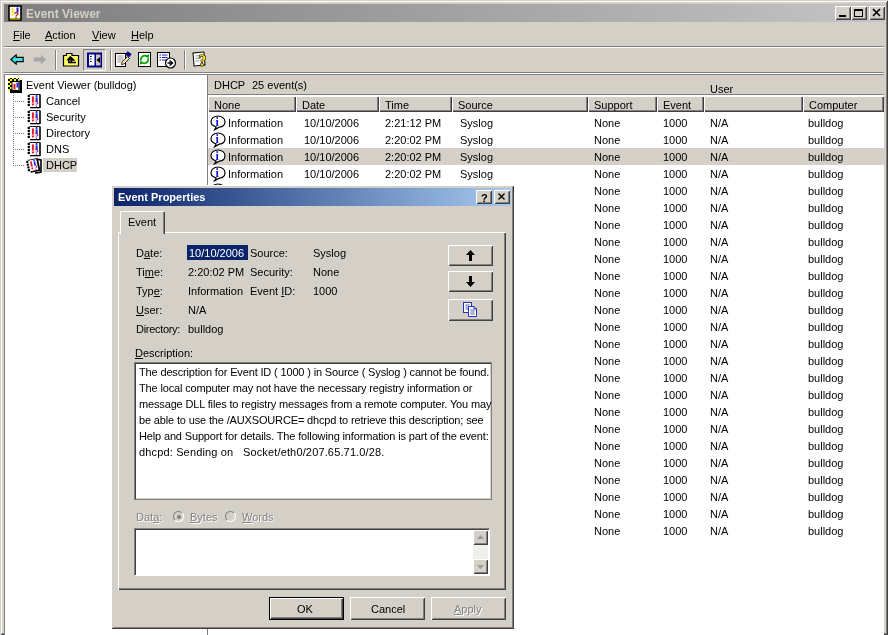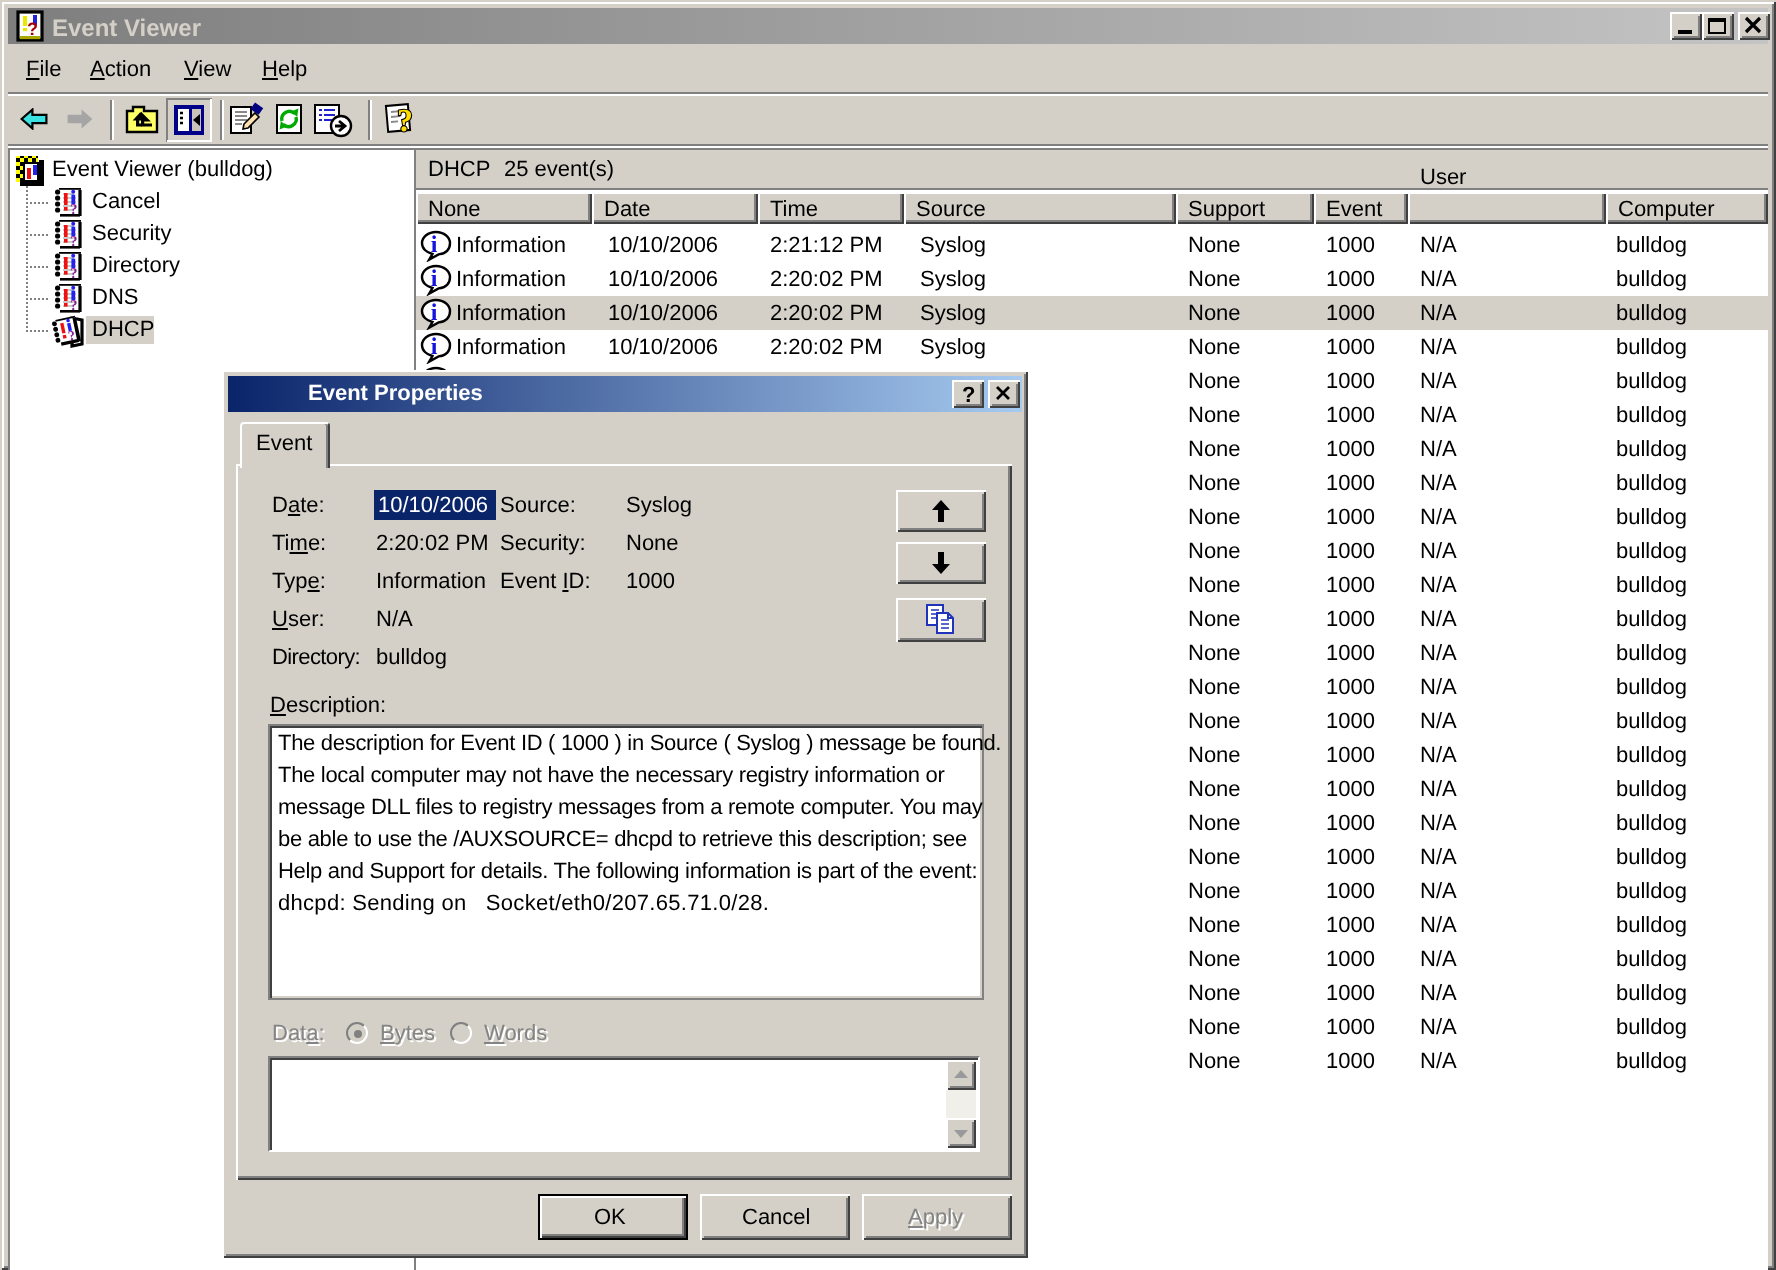--- a/index.html
+++ b/index.html
@@ -539,21 +539,21 @@
 <div class="a nw" style="left:460px;top:525px">Syslog</div>
 <div class="a nw" style="left:594px;top:525px">None</div>
 <div class="a nw" style="left:663px;top:525px">1000</div>
 <div class="a nw" style="left:710px;top:525px">N/A</div>
 <div class="a nw" style="left:808px;top:525px">bulldog</div>
 </div>
 
 <div id="dialog">
 <div class="a raised" style="left:111px;top:185px;width:403px;height:444px;background:#d4d0c8;z-index:10"></div>
 <div class="a" style="left:114px;top:188px;width:397px;height:18px;background:linear-gradient(90deg,#0a246a,#a6caf0);z-index:11;"></div>
-<div class="a nw" style="left:118px;top:191px;color:#fff;font-weight:bold;z-index:11;margin-left:36px;">Event Properties</div>
+<div class="a nw" style="left:118px;top:191px;color:#fff;font-weight:bold;z-index:11;">Event Properties</div>
 <div class="a raised" style="left:476px;top:190px;width:16px;height:14px;background:#d4d0c8;z-index:11;"></div>
 <div class="a nw" style="left:481px;top:192px;font-weight:bold;font-size:11px;z-index:11;">?</div>
 <div class="a raised" style="left:494px;top:190px;width:16px;height:14px;background:#d4d0c8;z-index:11;"></div>
 <svg class="a" style="left:497px;top:192px;z-index:11;" width="10" height="10" viewBox="0 0 10 10">
       <path d="M1.5 1.5 L7.5 7.5 M7.5 1.5 L1.5 7.5" stroke="#000" stroke-width="1.4"></path>
     </svg>
 <div class="a" style="left:118px;top:232px;width:388px;height:358px;background:#d4d0c8;box-shadow:inset 1px 1px 0 #fff,inset -1px -1px 0 #404040,inset -2px -2px 0 #808080;z-index:11;"></div>
 <div class="a" style="left:120px;top:211px;width:45px;height:23px;background:#d4d0c8;border-top:1px solid #fff;border-left:1px solid #fff;border-right:1px solid #404040;border-radius:2px 2px 0 0;box-shadow:inset -1px 0 0 #808080;z-index:11;"></div>
 <div class="a nw" style="left:128px;top:216px;z-index:11;">Event</div>
 <div class="a nw" style="left:136px;top:247px;z-index:11;">D<u>a</u>te:</div>
@@ -584,21 +584,21 @@
 <div class="a raised" style="left:448px;top:299px;width:45px;height:22px;background:#d4d0c8;z-index:11;"></div>
 <div class="a" style="left:448px;top:299px;z-index:11;"><svg width="45" height="22" viewBox="0 0 45 22">
 <rect x="15.5" y="3.5" width="8" height="10" fill="#fff" stroke="#2233bb" stroke-width="1"></rect>
 <path d="M17.5 6 L21.5 6 M17.5 8 L21.5 8 M17.5 10 L21.5 10" stroke="#2233bb" stroke-width="0.8"></path>
 <path d="M20.5 7.5 L26 7.5 L28.5 10 L28.5 17.5 L20.5 17.5 Z" fill="#fff" stroke="#2233bb" stroke-width="1"></path>
 <path d="M26 7.5 L26 10 L28.5 10" fill="none" stroke="#2233bb" stroke-width="1"></path>
 <path d="M22.5 11 L26.5 11 M22.5 13 L26.5 13 M22.5 15 L26.5 15" stroke="#2233bb" stroke-width="0.8"></path>
 </svg></div>
 <div class="a nw" style="left:135px;top:347px;z-index:11;"><u>D</u>escription:</div>
 <div class="a sunkenthin" style="left:134px;top:362px;width:358px;height:138px;background:#fff;box-shadow:inset 1px 1px 0 #404040,inset -1px -1px 0 #d4d0c8;border:1px solid #808080;z-index:11;"></div>
-<div class="a nw" style="left:139px;top:366px;letter-spacing:-0.15px;z-index:11;">The description for Event ID ( 1000 ) in Source ( Syslog ) message be found.</div>
+<div class="a nw" style="left:139px;top:366px;letter-spacing:-0.15px;z-index:11;">The description for Event ID ( 1000 ) in Source ( Syslog ) cannot be found.</div>
 <div class="a nw" style="left:139px;top:382px;letter-spacing:-0.15px;z-index:11;">The local computer may not have the necessary registry information or</div>
 <div class="a nw" style="left:139px;top:398px;letter-spacing:-0.15px;z-index:11;">message DLL files to registry messages from a remote computer. You may</div>
 <div class="a nw" style="left:139px;top:414px;letter-spacing:-0.15px;z-index:11;">be able to use the /AUXSOURCE= dhcpd to retrieve this description; see</div>
 <div class="a nw" style="left:139px;top:430px;letter-spacing:-0.15px;z-index:11;">Help and Support for details. The following information is part of the event:</div>
 <div class="a nw" style="left:139px;top:446px;letter-spacing:0.15px;z-index:11;">dhcpd: Sending on&nbsp;&nbsp; Socket/eth0/207.65.71.0/28.</div>
 <div class="a nw" style="left:136px;top:511px;color:#848484;text-shadow:1px 1px 0 #fff;z-index:11;">Dat<u>a</u>:</div>
 <div class="a" style="left:173px;top:511px;width:11px;height:11px;border-radius:50%;background:#d4d0c8;border:1px solid #808080;border-bottom-color:#fff;border-right-color:#fff;z-index:11;"></div>
 <div class="a" style="left:177px;top:515px;width:4px;height:4px;border-radius:50%;background:#808080;z-index:11;"></div>
 <div class="a nw" style="left:190px;top:511px;color:#848484;text-shadow:1px 1px 0 #fff;z-index:11;"><u>B</u>ytes</div>
 <div class="a" style="left:225px;top:511px;width:11px;height:11px;border-radius:50%;background:#d4d0c8;border:1px solid #808080;border-bottom-color:#fff;border-right-color:#fff;z-index:11;"></div>

